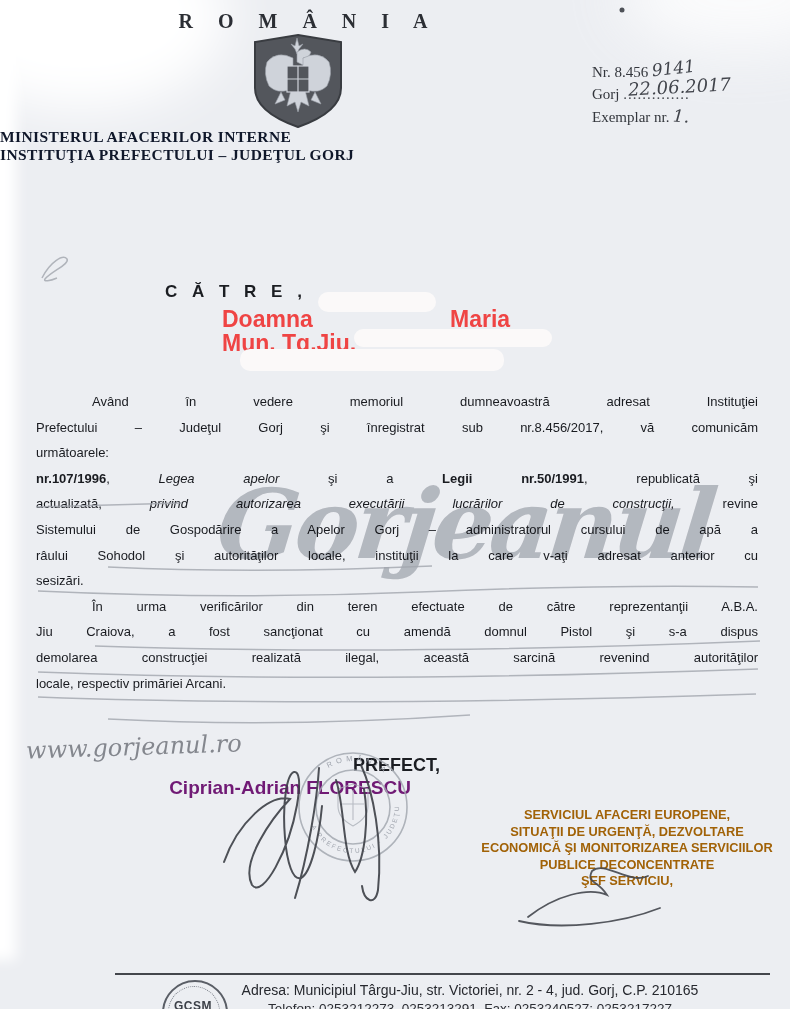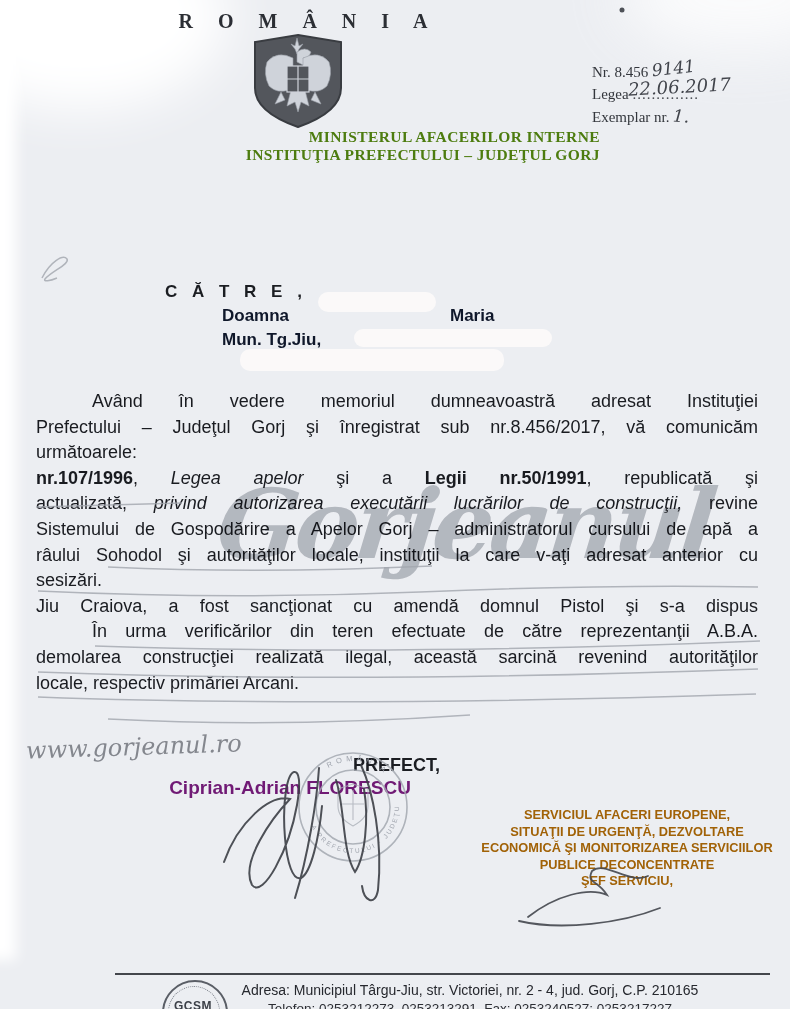--- a/index.html
+++ b/index.html
@@ -9,42 +9,42 @@
   .patch{position:absolute;background:#ffffff;pointer-events:none;}
   .patch.p1{left:-70px;top:-80px;width:300px;height:190px;filter:blur(26px);border-radius:50%;}
   .patch.p2{left:-14px;top:0;width:30px;height:960px;filter:blur(7px);}
   .patch.p3{left:620px;top:-60px;width:240px;height:110px;filter:blur(30px);border-radius:50%;opacity:.8;}
 
   .abs{position:absolute;}
   
   .country{left:0;top:10px;width:600px;text-align:center;
            font-family:"Liberation Serif",serif;font-weight:bold;font-size:20px;
            letter-spacing:10px;color:#2b2e34;margin-left:8px;}
-  .ministry{left:0;width:600px;text-align:right;font-family:"Liberation Serif",serif;
-            font-weight:bold;font-size:15.5px;color:#4d7c0f;letter-spacing:.4px;}
+  .ministry{left:0;width:600px;text-align:left;font-family:"Liberation Serif",serif;
+            font-weight:bold;font-size:15.5px;color:#0f172a;letter-spacing:.4px;}
   .m1{top:128px;} .m2{top:146px;}
 
   
   .reg{left:592px;top:60px;font-family:"Liberation Serif",serif;font-size:15px;
        color:#33363c;line-height:22px;}
   .hw{font-family:"DejaVu Serif",serif;font-style:italic;color:#41444b;font-size:17px;}
   .hw-nr{display:inline-block;transform:rotate(-6deg) translateY(-3px);margin-left:4px;}
   .reg .dataline{position:relative;}
   .dots{letter-spacing:1px;color:#4a4d53;}
   .hw-date{position:absolute;left:36px;top:-7px;transform:rotate(-3deg);font-size:18px;}
   .hw-ex{display:inline-block;transform:rotate(4deg);margin-left:4px;}
 
   
   .catre{left:165px;top:282px;font-weight:bold;font-size:17px;letter-spacing:5px;color:#1b1d22;}
-  .rcpt{font-weight:bold;font-size:17px;color:#0f172a;}
+  .rcpt{font-weight:bold;font-size:23px;color:#ef4444;}
   .r1{left:222px;top:306px;} .r1b{left:450px;top:306px;} .r2{left:222px;top:330px;}
   .redact{position:absolute;background:#fbf9f9;border-radius:10px;}
 
   
-  .bodytext{left:36px;top:389px;width:722px;font-size:18px;line-height:25.6px;
+  .bodytext{left:36px;top:389px;width:722px;font-size:13px;line-height:25.6px;
             color:#191b20;z-index:2;}
   .line{height:25.6px;overflow:hidden;}
   .jl{text-align:justify;text-align-last:justify;}
   .ind{padding-left:56px;}
   .seg-b{font-weight:bold;}
   .seg-i{font-style:italic;}
 
   
   .wm-big{left:218px;top:468px;width:520px;font-size:96px;font-weight:bold;font-style:italic;
           color:#6e737e;color:#6e737e;opacity:.42;z-index:3;transform:skewX(-6deg);
@@ -107,21 +107,21 @@
   </svg>
 
   <div class="abs ministry m1">MINISTERUL AFACERILOR  INTERNE</div>
   <div class="abs ministry m2">INSTITUŢIA PREFECTULUI – JUDEŢUL GORJ</div>
 
   <div class="abs reg">
     <div>
       <span>Nr. 8.456</span><span class="hw hw-nr">9141</span>
     </div>
     <div class="dataline">
-      <span>Legea</span>
+      <span>Gorj</span>
       <span class="dots">..............</span>
       <span class="hw hw-date">22.06.2017</span>
     </div>
     <div>
       <span>Exemplar nr.</span><span class="hw hw-ex">1.</span>
     </div>
   </div>
 
   <div class="abs catre">C Ă T R E ,</div>
   <div class="abs rcpt r1">Doamna</div>
@@ -133,22 +133,22 @@
 
   <div class="abs bodytext">
     <div class="line jl ind"><span>Având în vedere memoriul dumneavoastră adresat Instituţiei</span></div>
     <div class="line jl"><span>Prefectului – Judeţul Gorj şi înregistrat sub nr.8.456/2017,  vă comunicăm</span></div>
     <div class="line"><span>următoarele:</span></div>
     <div class="line jl"><span class="seg-b">nr.107/1996</span><span>, </span><span class="seg-i">Legea apelor</span><span>  şi a </span><span class="seg-b">Legii nr.50/1991</span><span>, republicată şi</span></div>
     <div class="line jl"><span>actualizată, </span><span class="seg-i">privind autorizarea executării lucrărilor de construcţii,</span><span> revine</span></div>
     <div class="line jl"><span>Sistemului de Gospodărire a Apelor Gorj – administratorul cursului de apă  a</span></div>
     <div class="line jl"><span>râului Sohodol şi autorităţilor locale, instituţii la care v-aţi adresat anterior cu</span></div>
     <div class="line"><span>sesizări.</span></div>
+    <div class="line jl ind"><span>În urma verificărilor din teren efectuate de către reprezentanţii A.B.A.</span></div>
     <div class="line jl"><span>Jiu Craiova, a fost sancţionat cu amendă domnul Pistol şi s-a dispus</span></div>
-    <div class="line jl ind"><span>În urma verificărilor din teren efectuate de către reprezentanţii A.B.A.</span></div>
     <div class="line jl"><span>demolarea construcţiei realizată ilegal, această sarcină revenind autorităţilor</span></div>
     <div class="line"><span>locale, respectiv primăriei Arcani.</span></div>
   </div>
 
   <div class="abs wm-big">Gorjeanul</div>
   <div class="abs wm-url">www.gorjeanul.ro</div>
 
   <div class="abs pref-title">PREFECT,</div>
   <div class="abs pref-name">Ciprian-Adrian FLORESCU</div>
 

